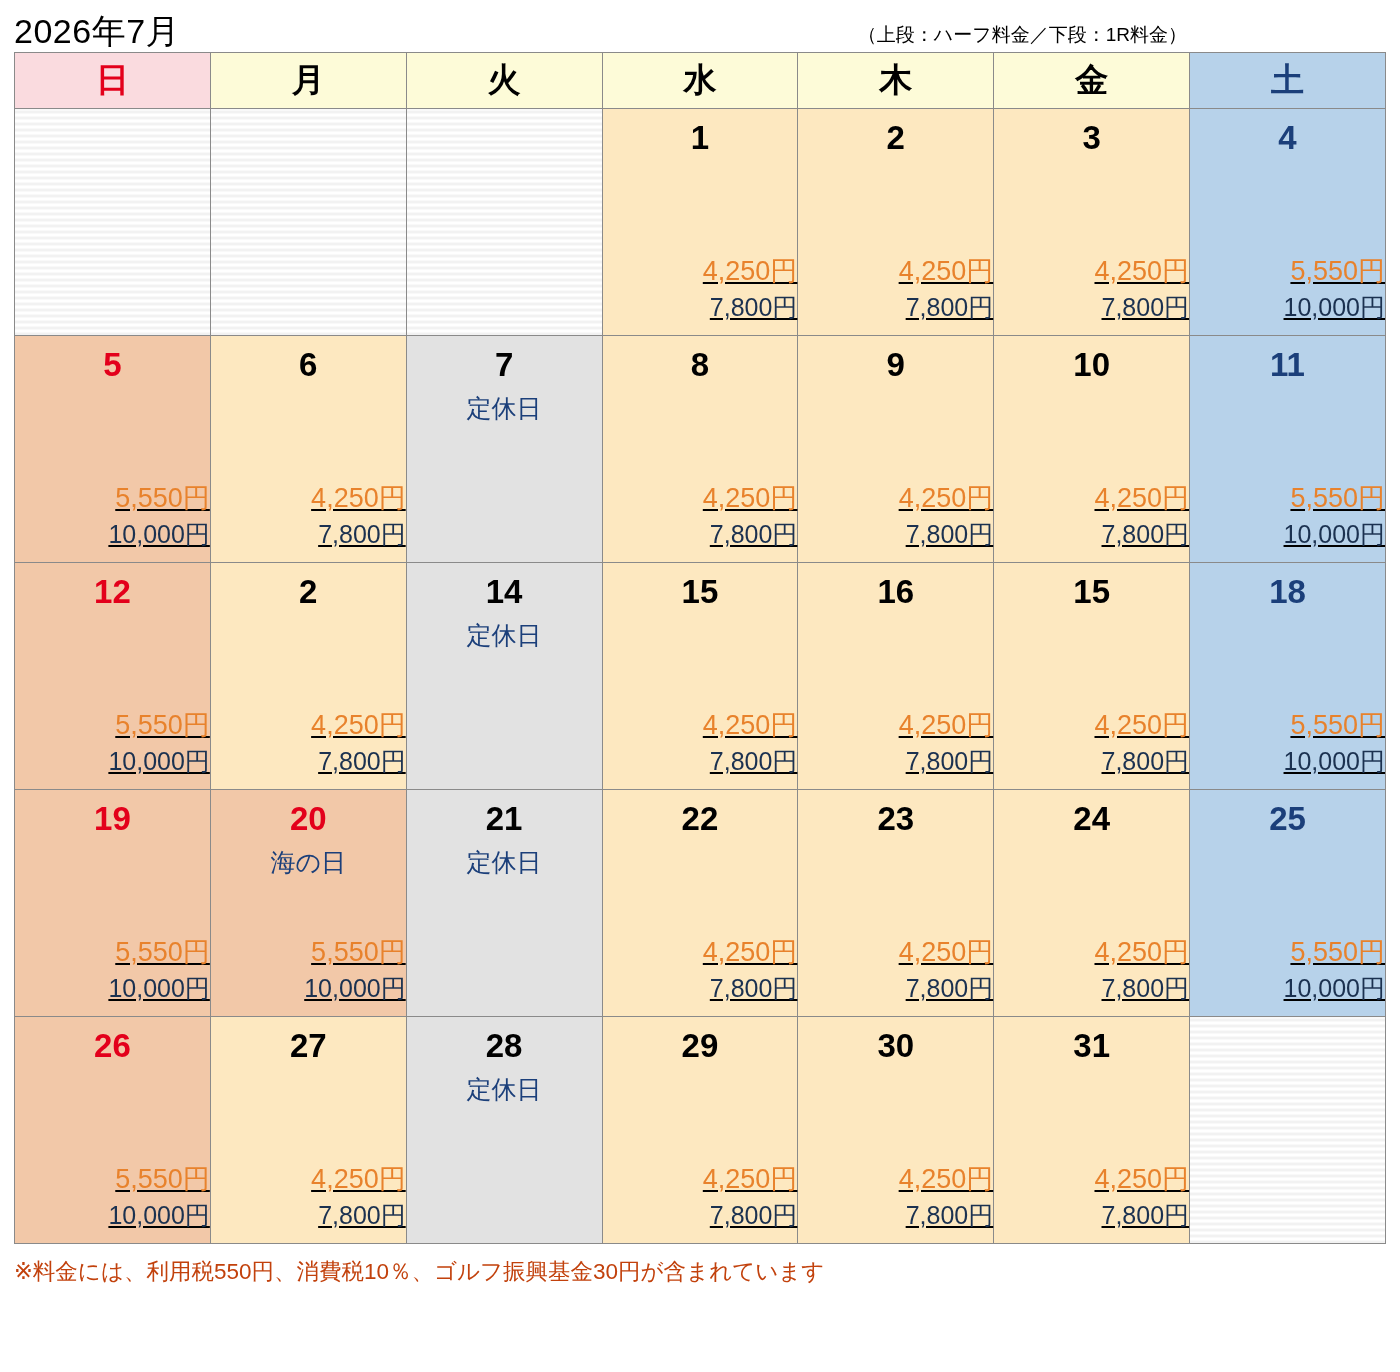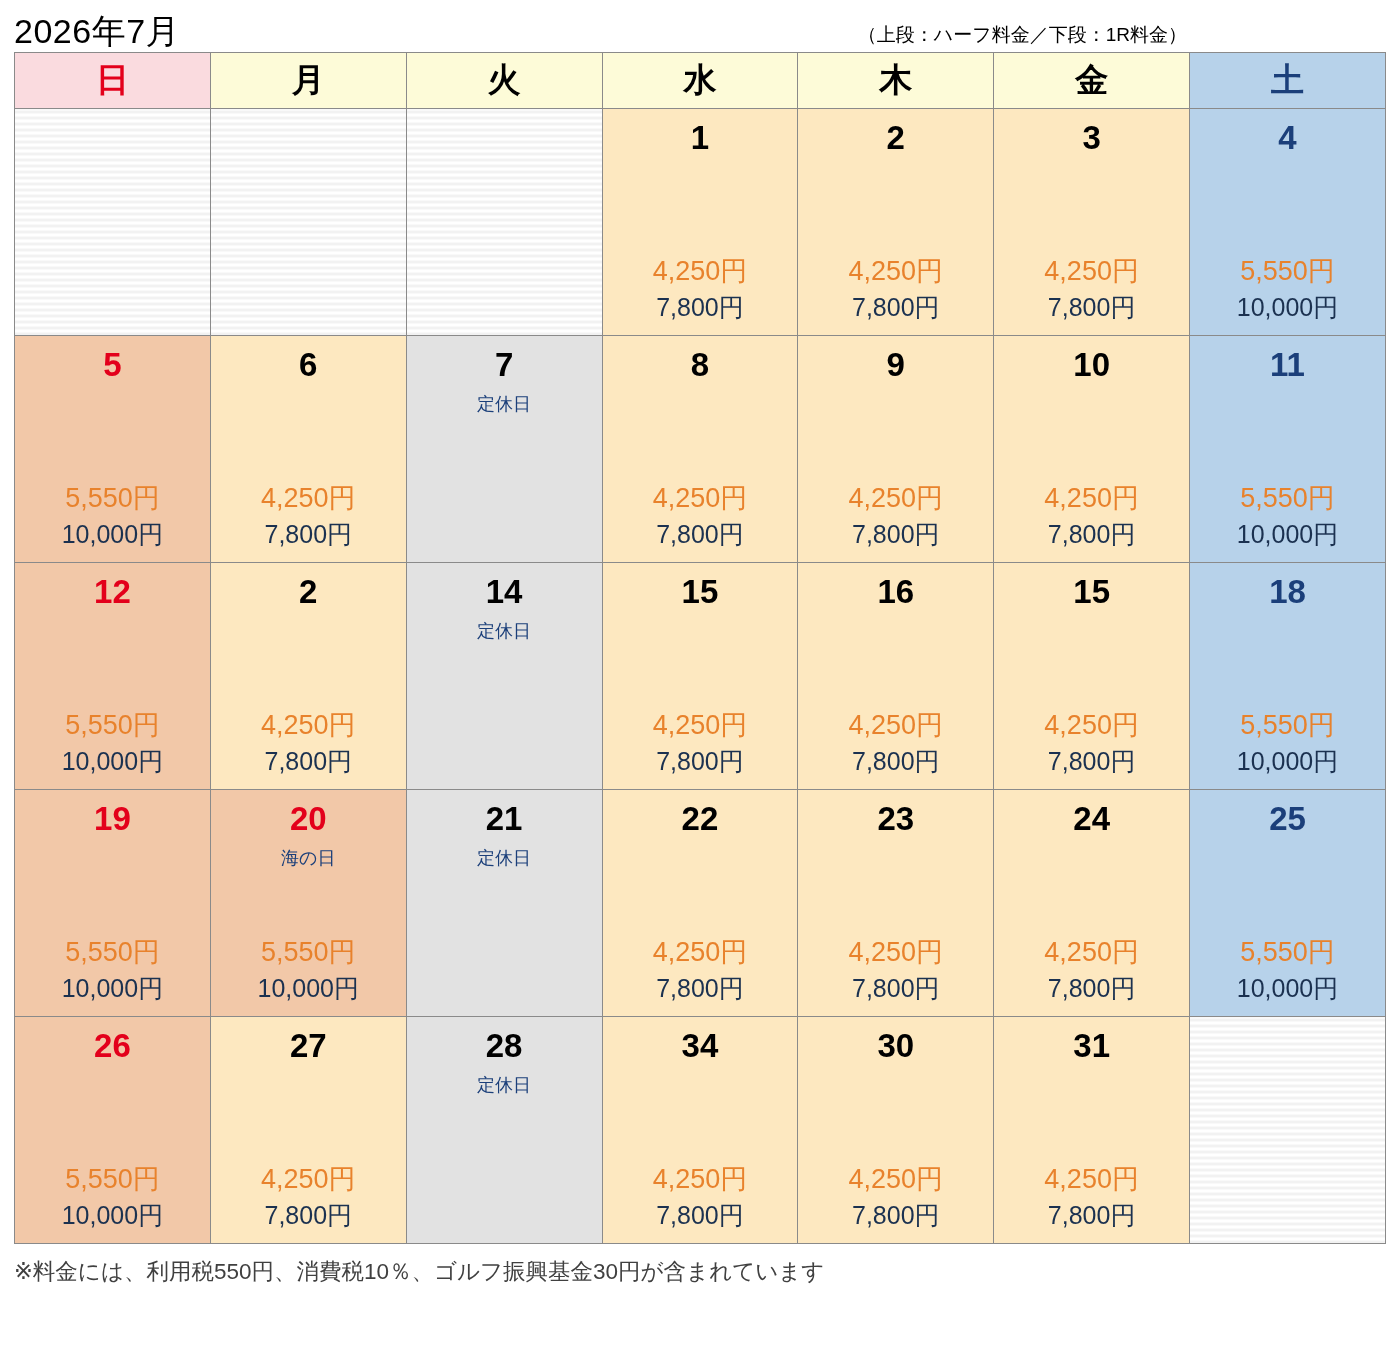--- a/index.html
+++ b/index.html
@@ -82,46 +82,47 @@
     font-weight: bold;
     line-height: 1;
     padding-top: 12px;
     color: #000;
   }
   .daynum.red { color: #e3001b; }
   .daynum.blue { color: #1b3f7a; }
 
   .sublabel {
     text-align: center;
-    font-size: 18px;
+    font-size: 25px;
     color: #1b3f7a;
     margin-top: 14px;
     line-height: 1.1;
   }
   .prices {
     position: absolute;
     left: 0; right: 0;
     bottom: 10px;
-    text-align: center;
+    text-align: right;
+    text-decoration: underline;
   }
   .price-half {
     font-size: 27px;
     color: #e8822c;
     line-height: 1.45;
   }
   .price-full {
     font-size: 25px;
     color: #1b3150;
     line-height: 1.35;
   }
   
   .footer {
     margin: 12px 14px 0 14px;
     font-size: 22.5px;
-    color: #404040;
+    color: #c2410c;
     line-height: 1.45;
   }
   .footer div { white-space: nowrap; }
 </style>
 </head>
 <body>
 
 <div class="page">
 
   <div class="top-bar">
@@ -333,21 +334,21 @@
             <div class="prices">
               <div class="price-half">4,250円</div>
               <div class="price-full">7,800円</div>
             </div>
           </td>
           <td class="cell closed">
             <div class="daynum">28</div>
             <div class="sublabel">定休日</div>
           </td>
           <td class="cell wd">
-            <div class="daynum">34</div>
+            <div class="daynum">29</div>
             <div class="prices">
               <div class="price-half">4,250円</div>
               <div class="price-full">7,800円</div>
             </div>
           </td>
           <td class="cell wd">
             <div class="daynum">30</div>
             <div class="prices">
               <div class="price-half">4,250円</div>
               <div class="price-full">7,800円</div>

